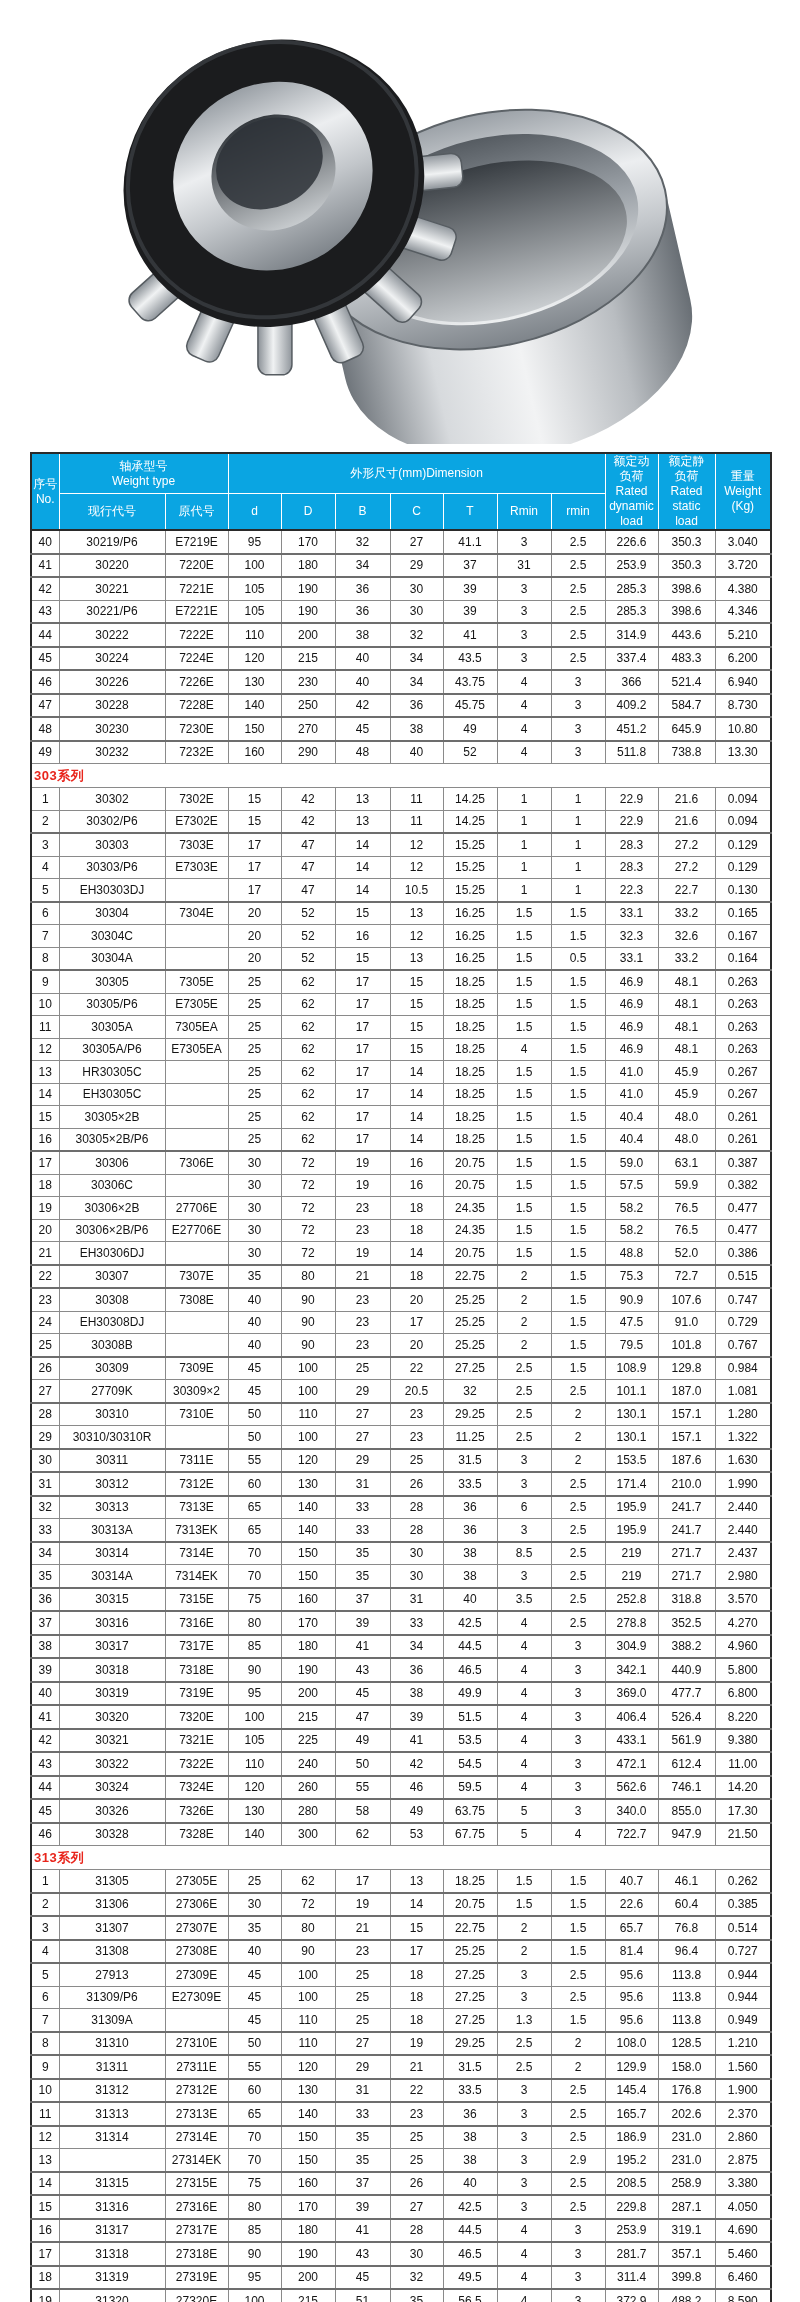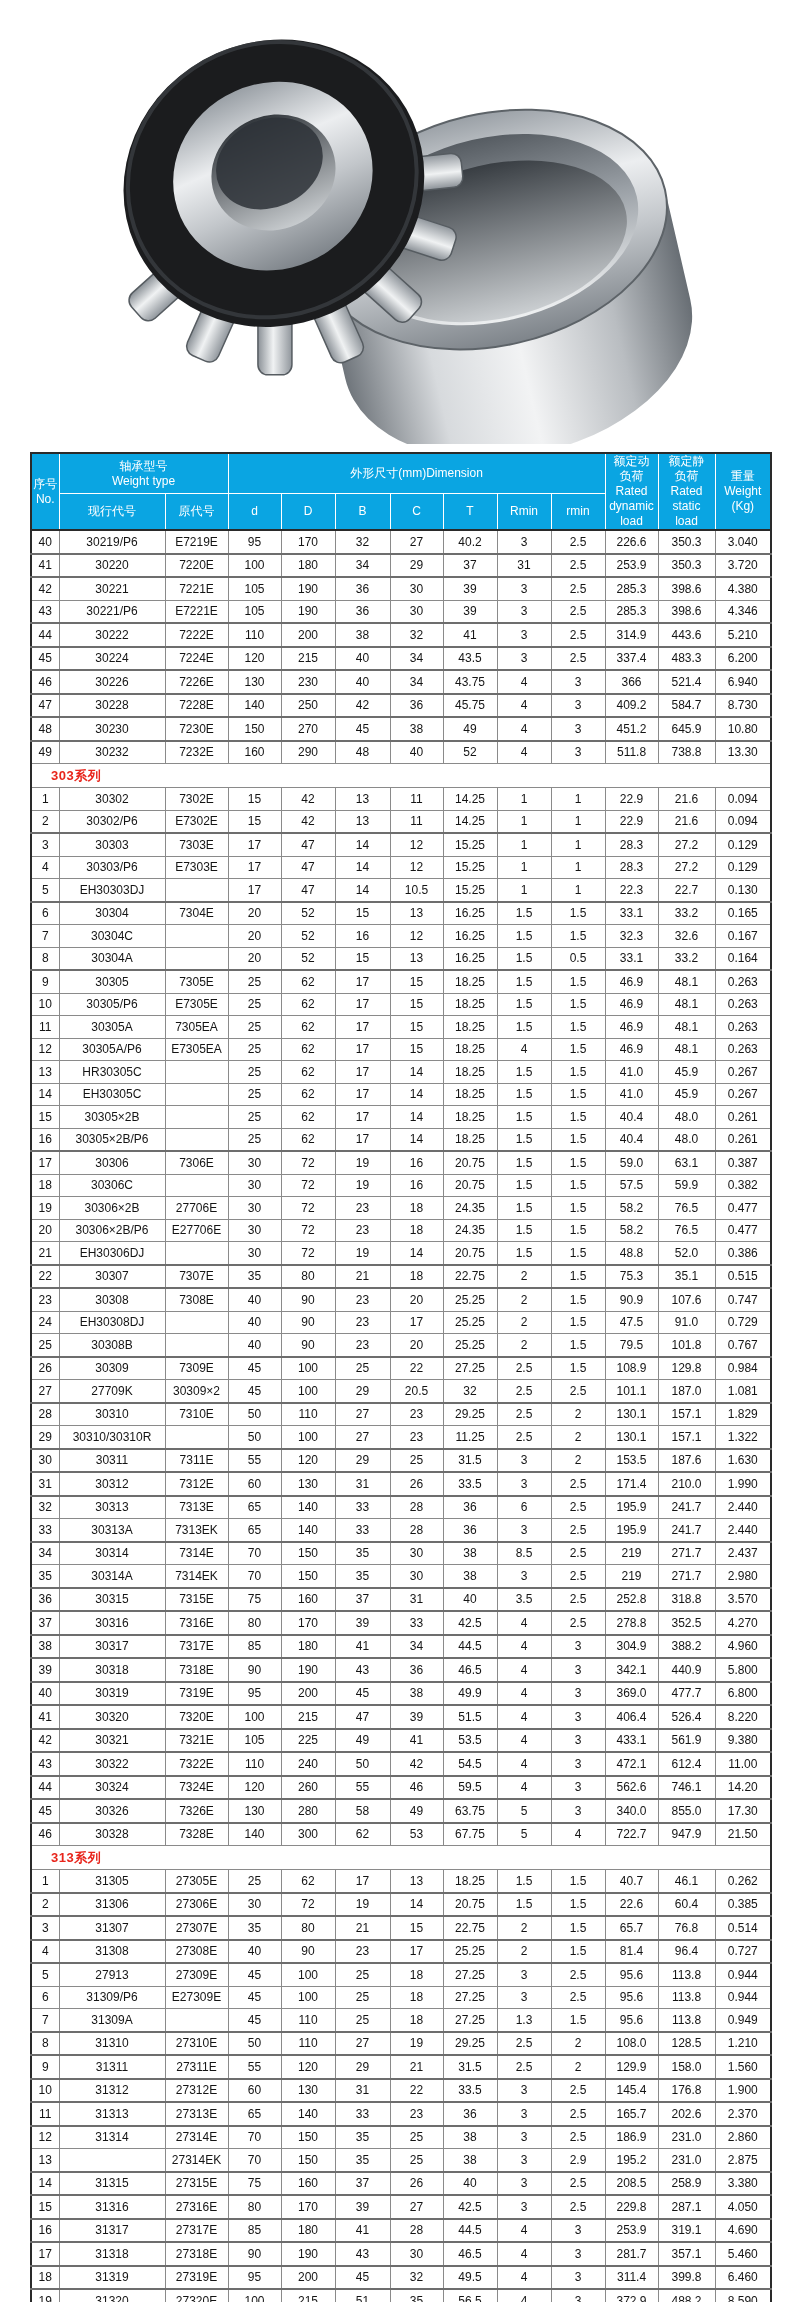--- a/index.html
+++ b/index.html
@@ -24,21 +24,21 @@
   .spec-table thead tr.h1{height:40px;}
   .spec-table thead tr.h2{height:36px;}
   .spec-table td{
     border:1px solid #8a8a8a;text-align:center;vertical-align:middle;
     font-size:12px;color:#141414;padding:0;height:21.5px;line-height:1;
     overflow:hidden;white-space:nowrap;
   }
   .spec-table tr.grp td{border-bottom:2px solid #6d6d6d;}
   .spec-table tr.section-row td{
     border-left:none;border-right:none;background:#ffffff;
-    text-align:left;padding-left:19px;height:23px;
+    text-align:left;padding-left:2px;height:23px;
     font-size:13px;font-weight:bold;color:#e8251c;letter-spacing:.5px;
   }
 </style>
 </head>
 <body>
 
 <div class="photo-wrap">
   <svg width="615" height="432" viewBox="0 0 615 432">
     <defs>
       <linearGradient id="steelV" x1="0" y1="0" x2="0" y2="1">
@@ -166,21 +166,21 @@
   </thead>
   <tbody>
       <tr class="grp">
         <td>40</td>
         <td>30219/P6</td>
         <td>E7219E</td>
         <td>95</td>
         <td>170</td>
         <td>32</td>
         <td>27</td>
-        <td>40.2</td>
+        <td>41.1</td>
         <td>3</td>
         <td>2.5</td>
         <td>226.6</td>
         <td>350.3</td>
         <td>3.040</td>
       </tr>
       <tr class="grp">
         <td>41</td>
         <td>30220</td>
         <td>7220E</td>
@@ -638,21 +638,21 @@
         <td>30307</td>
         <td>7307E</td>
         <td>35</td>
         <td>80</td>
         <td>21</td>
         <td>18</td>
         <td>22.75</td>
         <td>2</td>
         <td>1.5</td>
         <td>75.3</td>
-        <td>35.1</td>
+        <td>72.7</td>
         <td>0.515</td>
       </tr>
       <tr>
         <td>23</td>
         <td>30308</td>
         <td>7308E</td>
         <td>40</td>
         <td>90</td>
         <td>23</td>
         <td>20</td>
@@ -729,21 +729,21 @@
         <td>7310E</td>
         <td>50</td>
         <td>110</td>
         <td>27</td>
         <td>23</td>
         <td>29.25</td>
         <td>2.5</td>
         <td>2</td>
         <td>130.1</td>
         <td>157.1</td>
-        <td>1.829</td>
+        <td>1.280</td>
       </tr>
       <tr class="grp">
         <td>29</td>
         <td>30310/30310R</td>
         <td></td>
         <td>50</td>
         <td>100</td>
         <td>27</td>
         <td>23</td>
         <td>11.25</td>

